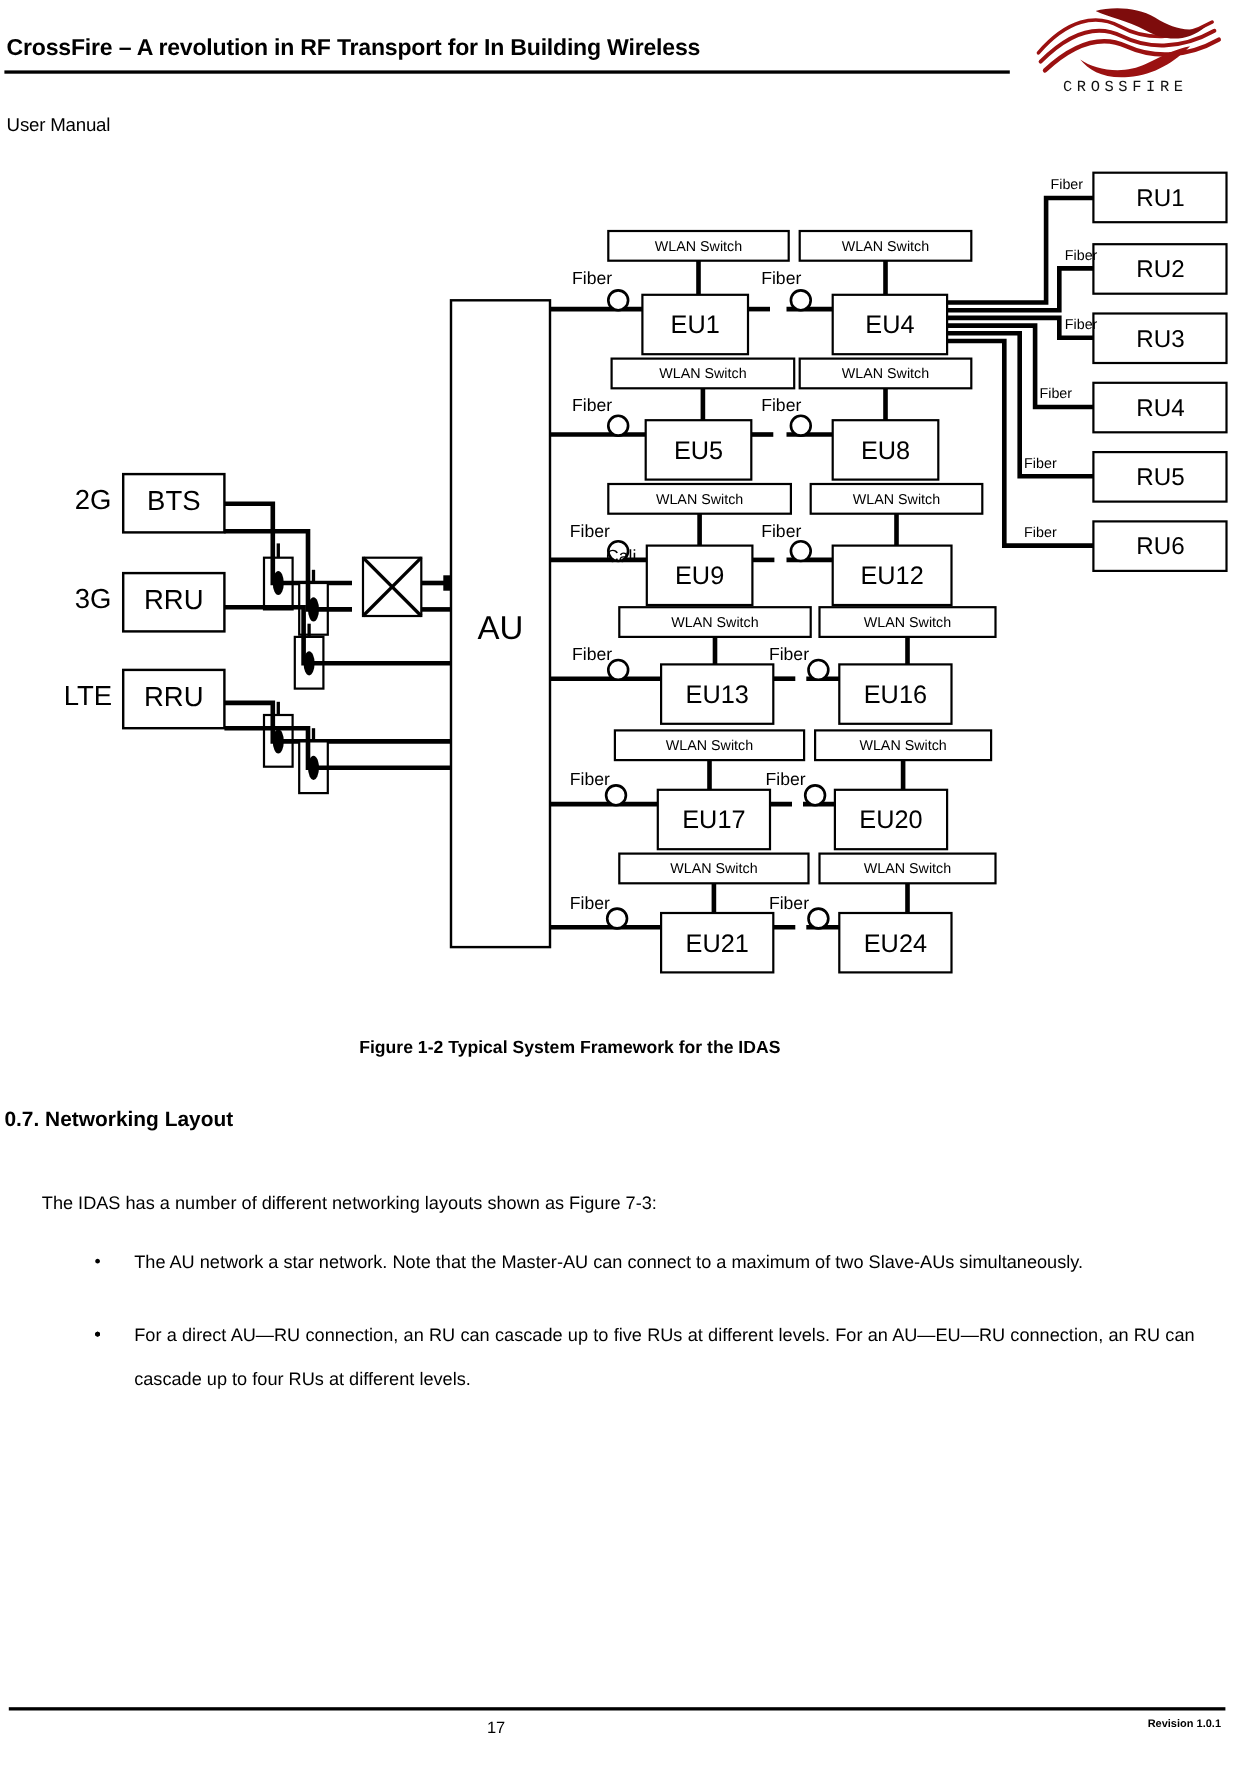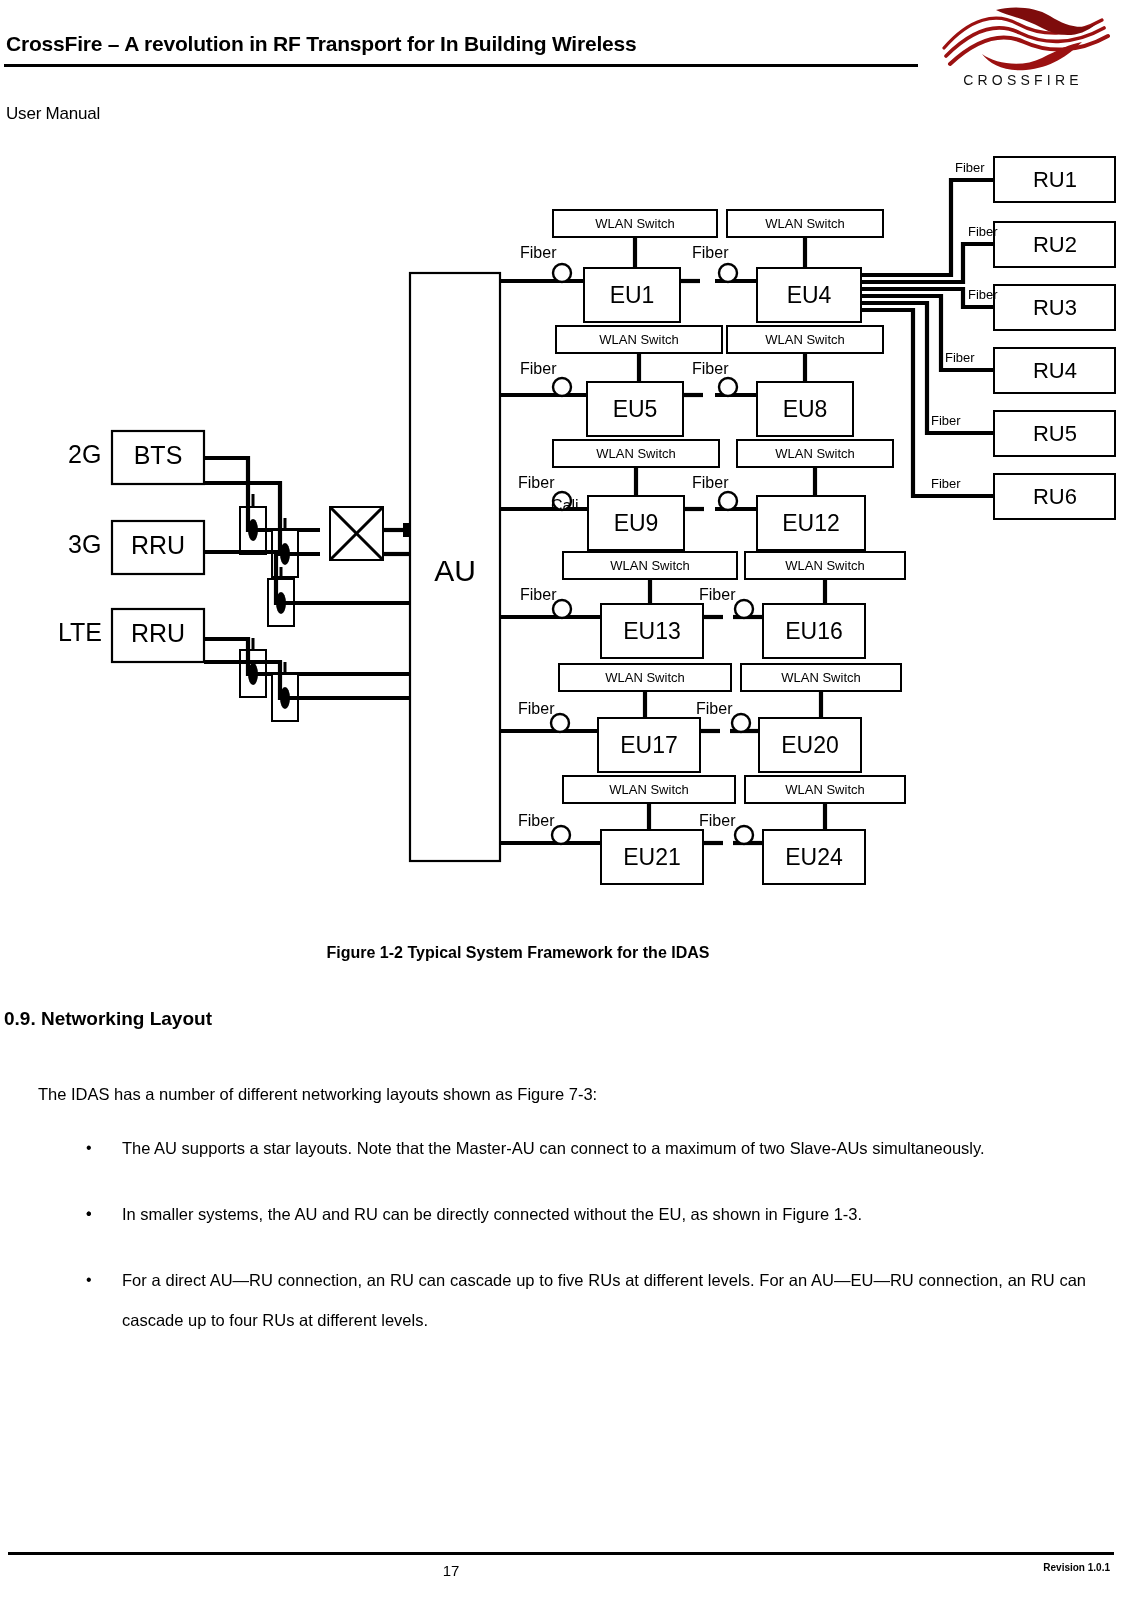--- a/index.html
+++ b/index.html
@@ -42,21 +42,21 @@
   #header-subtitle {
     position: absolute;
     left: 6px; top: 68px;
     font-size: 17px;
     letter-spacing: -0.2px;
     margin-top: 36px;
   }
   #logo {
     position: absolute;
     left: 930px; top: 4px;
-    width: 186px; height: 96px;
+    width: 186px; height: 96px; font-family: Liberation Mono, monospace;
   }
   #logo-mark {
     position: absolute;
     left: 0; top: 0;
     width: 186px; height: 68px;
   }
   #logo-word {
     position: absolute;
     left: 0; top: 68px;
     width: 186px;
@@ -389,35 +389,34 @@
       <text class="tag-sm" x="968" y="173">Fiber</text>
       <text class="tag-sm" x="945" y="236">Fiber</text>
       <text class="tag-sm" x="931" y="299">Fiber</text>
       <text class="tag-sm" x="931" y="362">Fiber</text>
 
     </svg>
   </div>
 
   <div id="caption">Figure 1-2 Typical System Framework for the IDAS</div>
 
-  <div id="section-heading">0.9. Networking Layout</div>
+  <div id="section-heading">0.7. Networking Layout</div>
 
   <div id="intro-para">The IDAS has a number of different networking layouts shown as Figure 7-3:</div>
 
   <div id="bullets">
     <div class="bullet">
       <span class="dot">•</span>
-      <span>The AU supports a star layouts. Note that the Master-AU can connect to a maximum of two Slave-AUs simultaneously.</span>
+      <span>The AU network a star network. Note that the Master-AU can connect to a maximum of two Slave-AUs simultaneously.</span>
     </div>
     <div class="bullet nojust">
       <span class="dot">•</span>
     </div>
     <div class="bullet nojust">
       <span class="dot">•</span>
-      <span>In smaller systems, the AU and RU can be directly connected without the EU, as shown in Figure 1-3.</span>
     </div>
     <div class="bullet">
       <span class="dot">•</span>
       <span>For a direct AU—RU connection, an RU can cascade up to five RUs at different levels. For an AU—EU—RU connection, an RU can cascade up to four RUs at different levels.</span>
     </div>
   </div>
 
   <div id="footer-rule"></div>
   <div id="footer-page">17</div>
   <div id="footer-rev">Revision 1.0.1</div>

